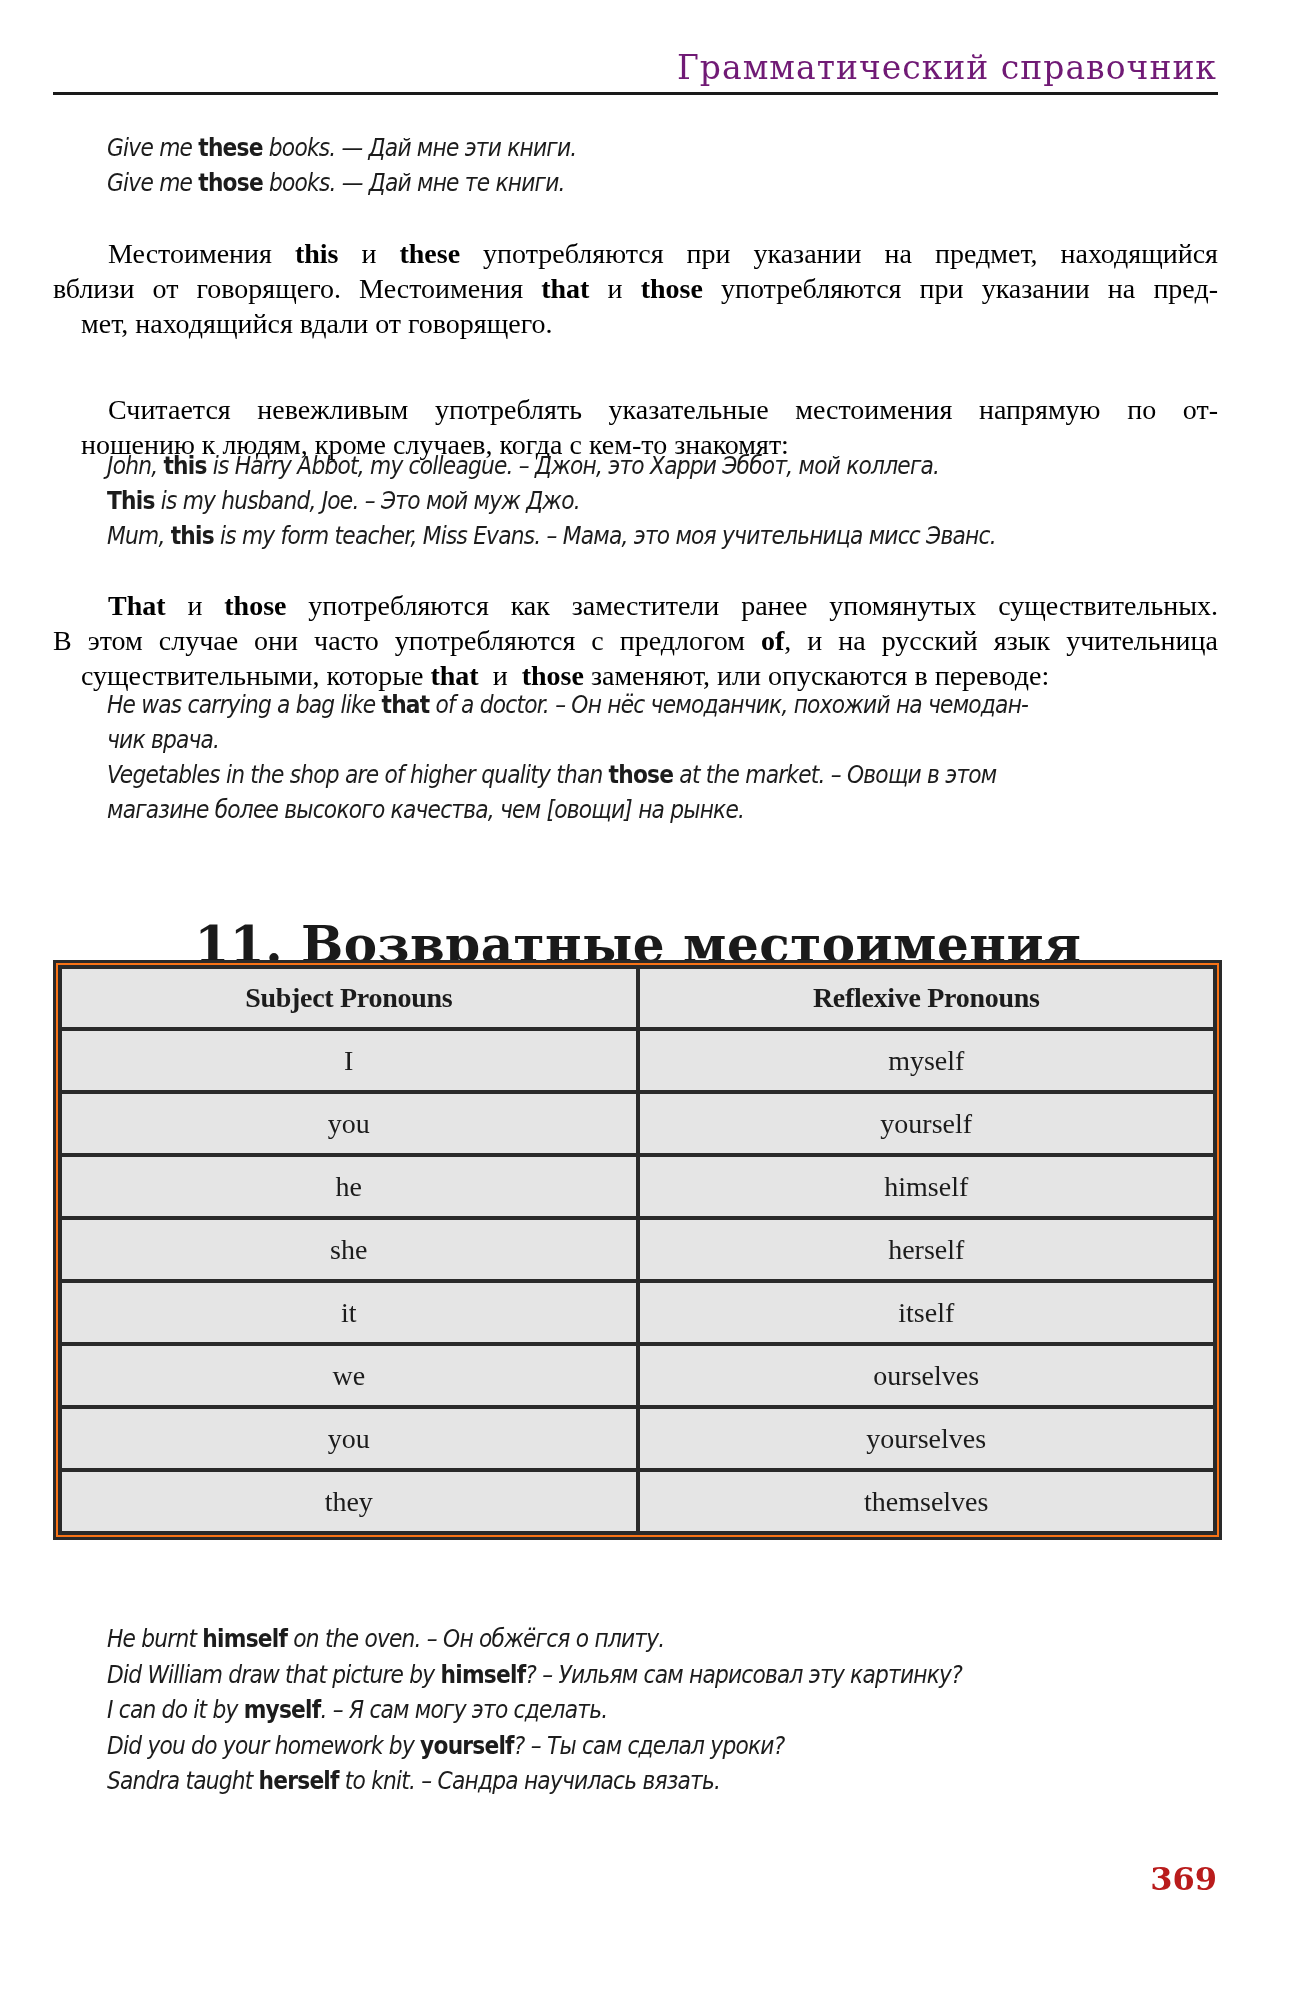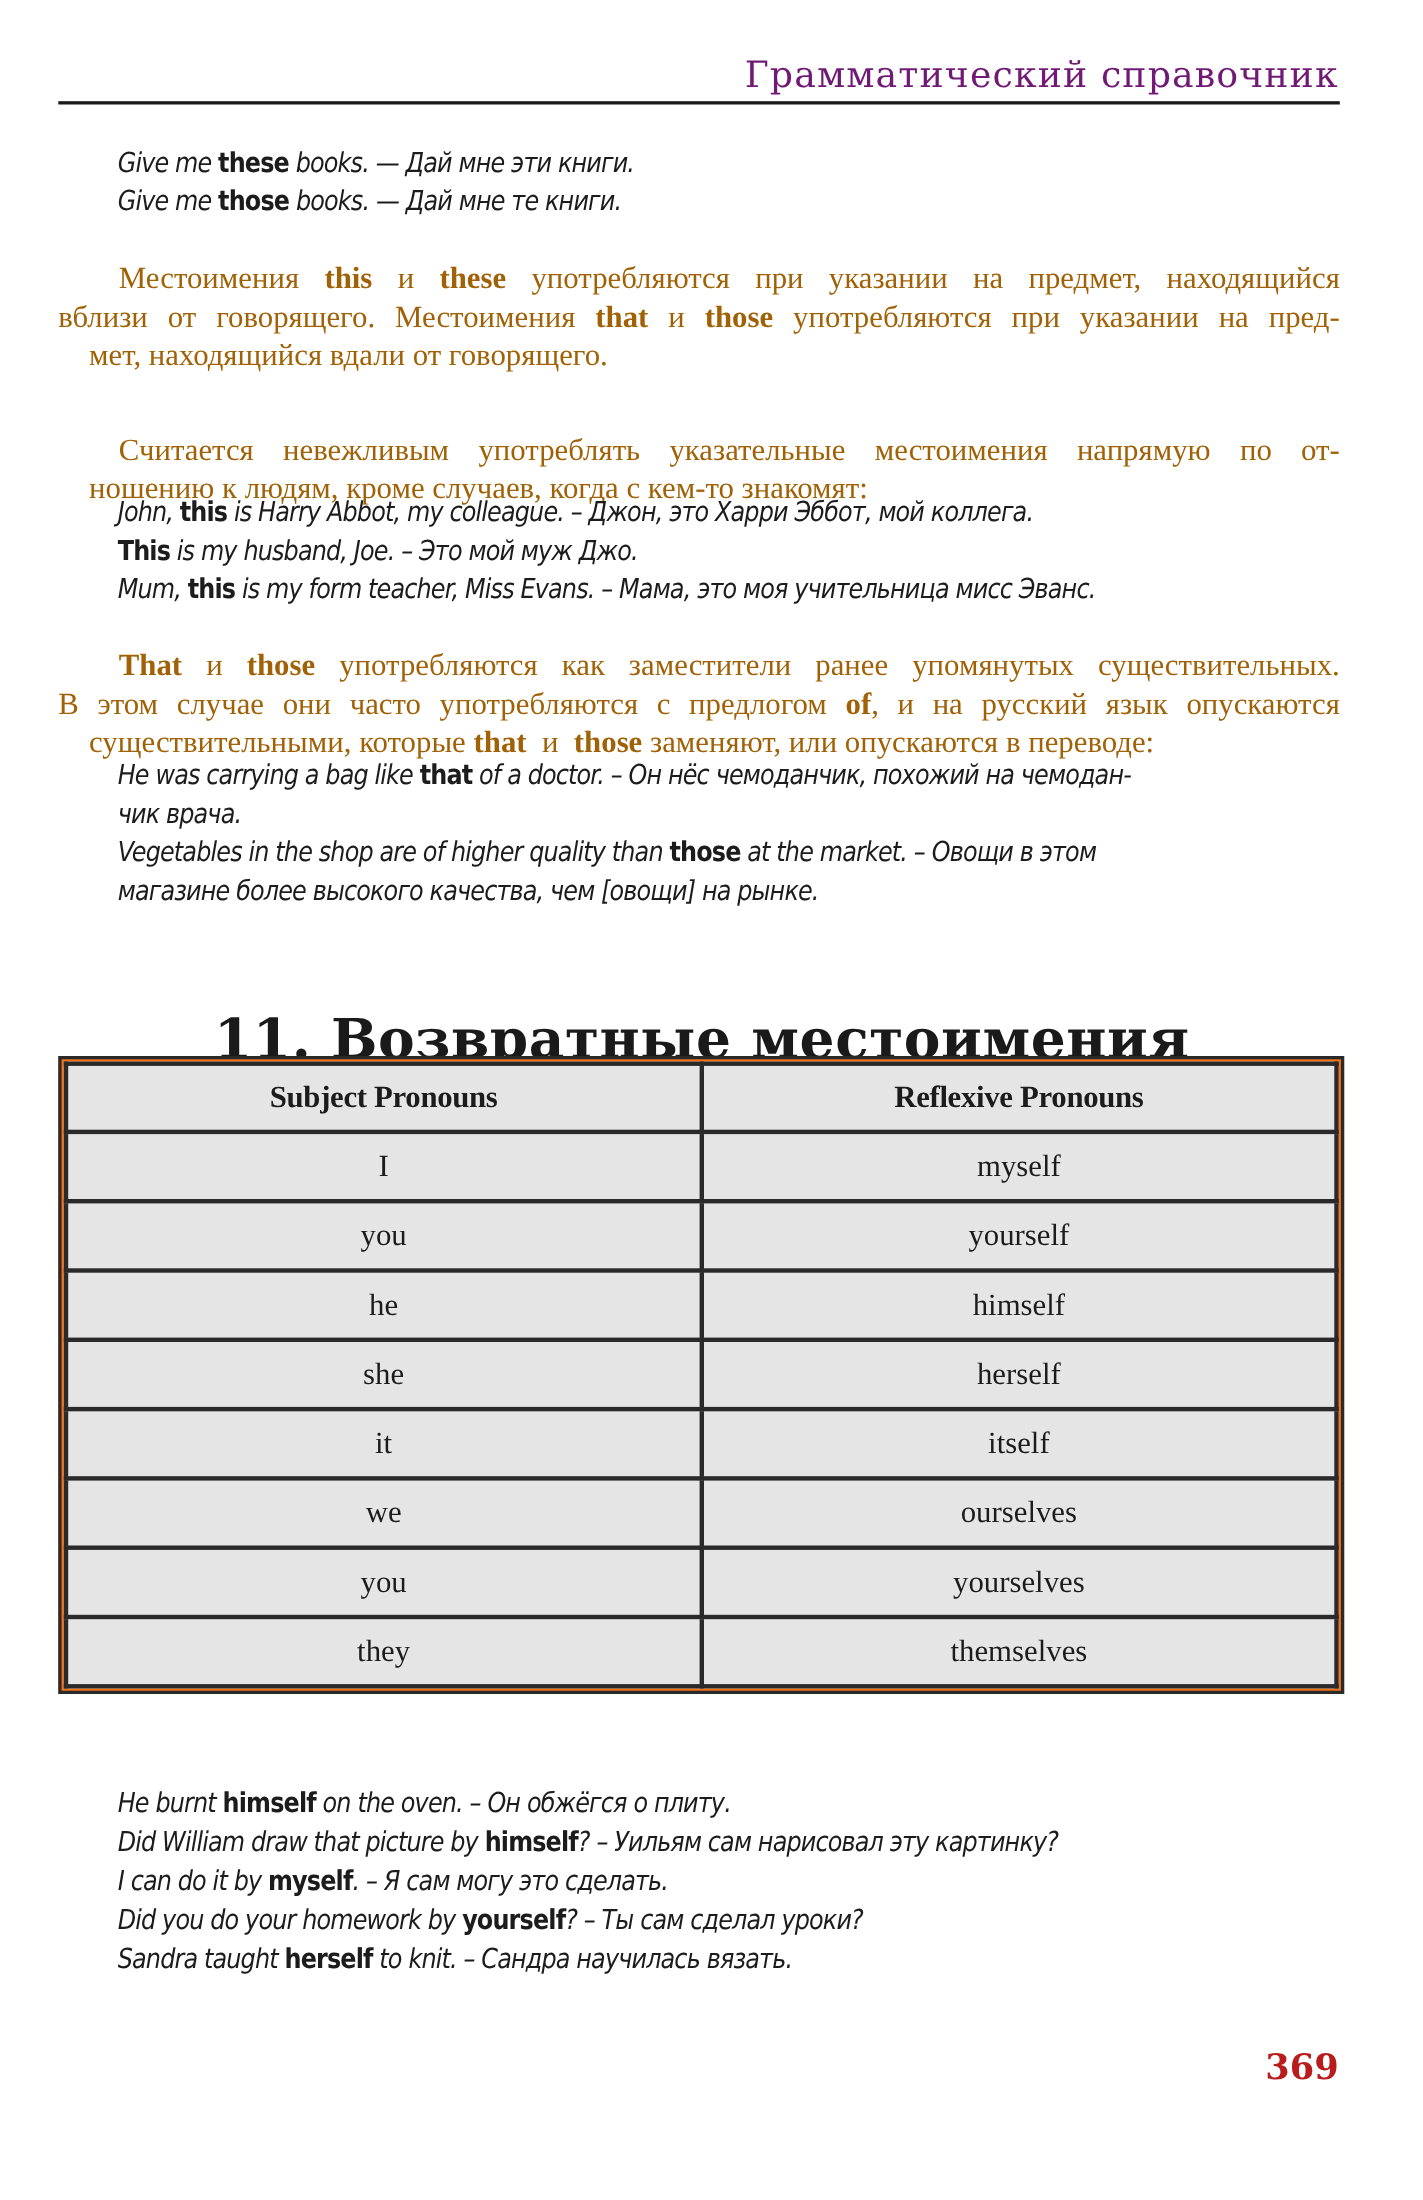--- a/index.html
+++ b/index.html
@@ -18,21 +18,21 @@
     position: absolute; left: 107px; white-space: nowrap;
     font-family: "DejaVu Sans", sans-serif; font-style: italic; font-size: 25px;
     letter-spacing: -0.9px; color: #1c1c1c; transform-origin: left top; transform: scaleX(0.87);
   }
   .ex b { font-style: normal; font-weight: bold; }
 
   
   .para {
     position: absolute; left: 53px; width: 1165px;
     font-family: "Liberation Serif", serif; font-size: 28px; line-height: 35px;
-    text-align: justify; color: #a16207;
+    text-align: justify; color: #000000;
   }
   .para .line { display: block; white-space: nowrap; text-align-last: justify; text-align: justify; }
   .para .line.last { text-align-last: left; margin-left: 28px; }
   .para .line.indent { padding-left: 55px; }
   .para b { font-weight: bold; }
 
   
   .section-heading {
     position: absolute; left: 0; width: 1294px; top: 915px; text-align: center;
     font-family: "DejaVu Serif", serif; font-weight: bold; font-size: 50px; letter-spacing: 0.5px;
@@ -78,21 +78,21 @@
 <div class="para" style="top:392px;">
   <span class="line indent">Считается невежливым употреблять указательные местоимения напрямую по от-</span>
   <span class="line last">ношению к людям, кроме случаев, когда с кем-то знакомят:</span>
 </div>
 <div class="ex" style="top:451px;"><span>John, </span><b>this</b><span> is Harry Abbot, my colleague. – Джон, это Харри Эббот, мой коллега.</span></div>
 <div class="ex" style="top:486px;"><span></span><b>This</b><span> is my husband, Joe. – Это мой муж Джо.</span></div>
 <div class="ex" style="top:521px;"><span>Mum, </span><b>this</b><span> is my form teacher, Miss Evans. – Мама, это моя учительница мисс Эванс.</span></div>
 
 <div class="para" style="top:588px;">
   <span class="line indent"><b>That</b><span> и </span><b>those</b><span> употребляются как заместители ранее упомянутых существительных.</span></span>
-  <span class="line"><span>В этом случае они часто употребляются с предлогом </span><b>of</b><span>, и на русский язык опускаются</span></span>
+  <span class="line"><span>В этом случае они часто употребляются с предлогом </span><b>of</b><span>, и на русский язык учительница</span></span>
   <span class="line last" style="white-space:pre;"><span>существительными, которые </span><b>that</b><span>  и  </span><b>those</b><span> заменяют, или опускаются в переводе:</span></span>
 </div>
 <div class="ex" style="top:690px;"><span>He was carrying a bag like </span><b>that</b><span> of a doctor. – Он нёс чемоданчик, похожий на чемодан-</span></div>
 <div class="ex" style="top:725px;"><span>чик врача.</span></div>
 <div class="ex" style="top:760px;"><span>Vegetables in the shop are of higher quality than </span><b>those</b><span> at the market. – Овощи в этом</span></div>
 <div class="ex" style="top:795px;"><span>магазине более высокого качества, чем [овощи] на рынке.</span></div>
 
 <div class="section-heading">11. Возвратные местоимения</div>
 
 <div class="tbl-outer">

